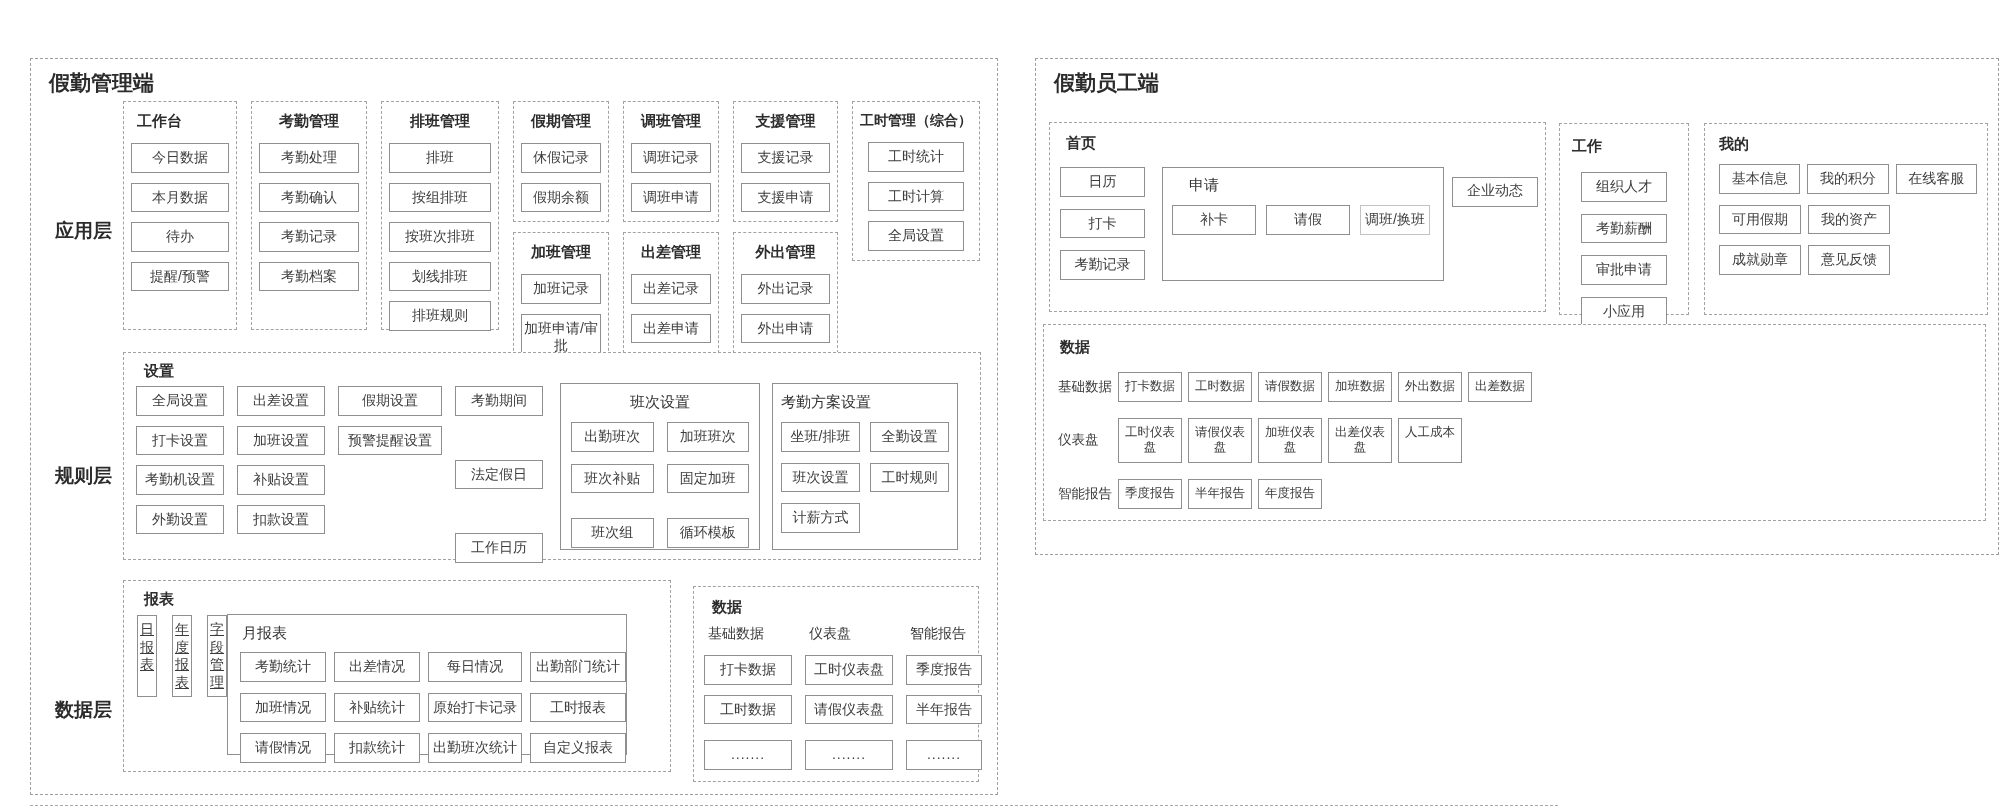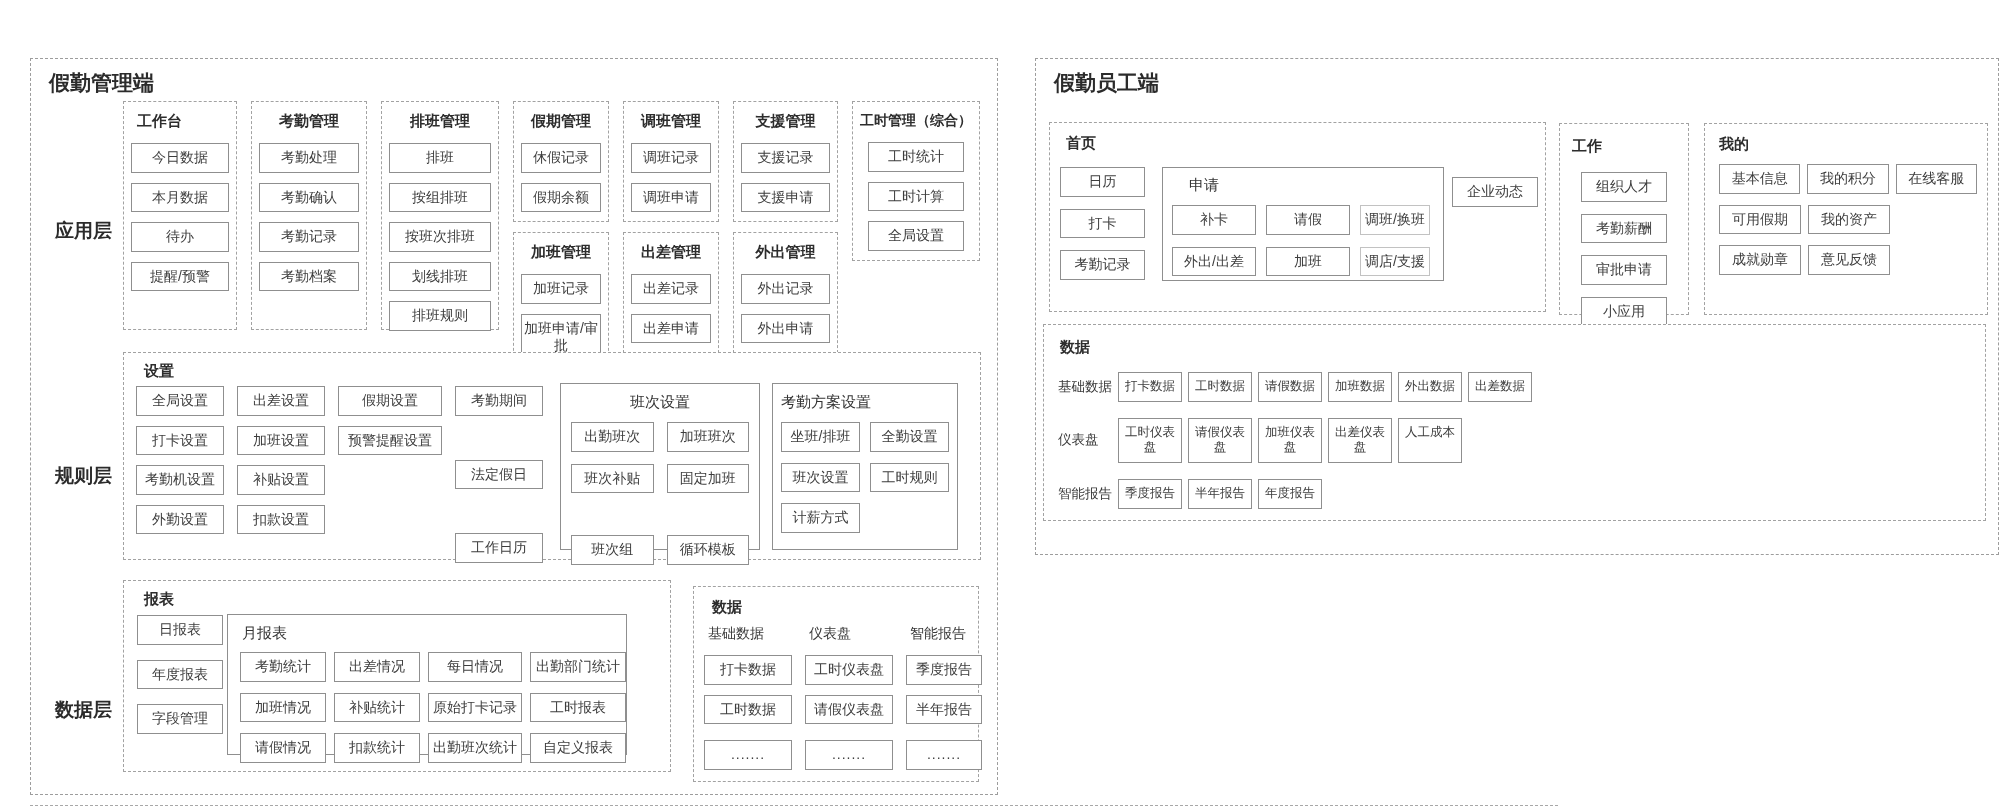--- a/index.html
+++ b/index.html
@@ -29,47 +29,47 @@
 
   .solid-box{position:absolute;border:1px solid #8f8f8f;background:#fff;}
   .box-title{font-size:15px;color:#333;margin:9px 8px 10px;}
   .box-title.center{text-align:center;margin-left:0;margin-right:0;}
   .grid2{display:grid;grid-template-columns:1fr 1fr;gap:12px 13px;padding:0 10px;}
 
   
   #settings-group{position:absolute;left:92px;top:293px;width:858px;height:208px;padding:8px 14px;}
   .settings-cols{position:absolute;left:12px;top:33px;display:flex;gap:13px;}
   #shift-box{left:436px;top:30px;width:200px;height:167px;}
-  #shift-box .grid2 > :nth-child(n+5){margin-top:30px;}
+  #shift-box .grid2 > :nth-child(n+5){margin-top:13px;}
   #plan-box{left:648px;top:30px;width:186px;height:167px;}
   #plan-box .grid2{padding:0 8px;gap:11px 10px;}
 
   
   #report-group{position:absolute;left:92px;top:521px;width:548px;height:192px;padding:8px 14px;}
-  .report-side{position:absolute;left:13px;top:34px;width:86px;display:flex;flex-direction:column;gap:15px;}
+  .report-side{position:absolute;left:13px;top:34px;width:86px;display:flex;flex-direction:row;gap:15px;text-decoration:underline;}
   #monthly-box{left:103px;top:33px;width:400px;height:141px;padding:9px 12px;}
   #monthly-box .box-title{margin:0 0 9px 2px;}
   .grid4{display:grid;grid-template-columns:86px 86px 94px 96px;gap:11px 8px;}
 
   
   #admin-data-group{position:absolute;left:662px;top:527px;width:286px;height:196px;padding:10px 12px;}
   .dcols{position:absolute;left:10px;top:38px;display:flex;gap:13px;}
   .dcol{display:flex;flex-direction:column;}
   .dhead{font-size:14px;color:#3a3a3a;margin:0 0 12px 4px;white-space:nowrap;}
   .dcol .btn-col > :nth-child(3){margin-top:6px;letter-spacing:1px;}
 
   
   #home-group{position:absolute;left:13px;top:63px;width:497px;height:190px;padding:10px 10px;}
   .home-side{position:absolute;left:10px;top:44px;width:85px;display:flex;flex-direction:column;gap:12px;justify-content:space-between;}
   #apply-box{left:112px;top:44px;width:282px;height:114px;}
   #apply-box .box-title{margin:8px 0 10px 26px;}
   .apply-row{display:flex;gap:10px;margin:0 9px 12px;}
   .apply-row .btn{width:84px;}
   .apply-row .btn:nth-child(3){width:70px;border-color:#c2c2c2;}
-  .news-btn{position:absolute;left:402px;top:54px;width:86px;}
+  .news-btn{position:absolute;left:402px;top:54px;width:86px;font-family:Liberation Mono, monospace;}
 
   #work-group{position:absolute;left:523px;top:64px;width:130px;height:192px;padding:12px 8px;}
   #work-group .group-title{margin-bottom:16px;text-align:left;padding-left:4px;}
   #work-group .btn-col{width:86px;margin:0 auto;gap:12px;}
 
   #mine-group{position:absolute;left:668px;top:64px;width:284px;height:192px;padding:10px 10px;}
   #mine-group .group-title{margin-bottom:10px;text-align:left;padding-left:4px;}
   .mrow{display:flex;gap:7px;margin-bottom:11px;padding-left:4px;}
   .mrow .btn{width:82px;}
 
@@ -294,25 +294,20 @@
         <div class="btn">打卡</div>
         <div class="btn">考勤记录</div>
       </div>
     <div class="solid-box" id="apply-box">
       <div class="box-title">申请</div>
       <div class="apply-row">
           <div class="btn">补卡</div>
           <div class="btn">请假</div>
           <div class="btn">调班/换班</div>
         </div>
-      <div class="apply-row">
-          <div class="btn">外出/出差</div>
-          <div class="btn">加班</div>
-          <div class="btn">调店/支援</div>
-        </div>
     </div>
     <div class="btn news-btn">企业动态</div>
   </div>
 
   <div class="group" id="work-group">
     <div class="group-title">工作</div>
     <div class="btn-col">
         <div class="btn">组织人才</div>
         <div class="btn">考勤薪酬</div>
         <div class="btn">审批申请</div>

